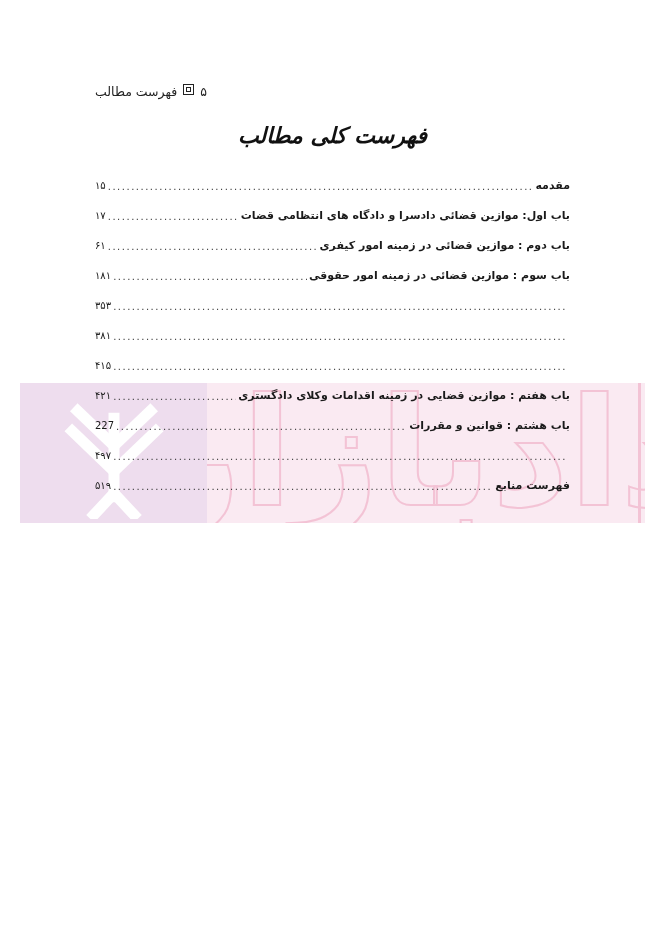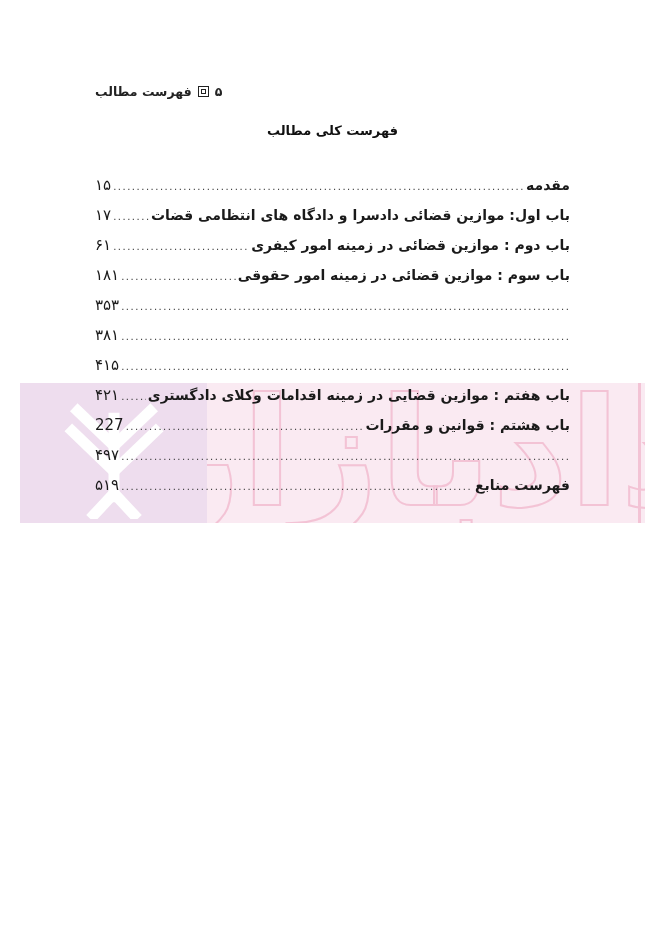--- a/index.html
+++ b/index.html
@@ -67,24 +67,24 @@
     inset: 0;
     z-index: 1;
   }
 
   
   .running-header {
     position: absolute;
     top: 84px;
     left: 95px;
     display: flex;
-    align-items: center;
+    align-items: flex-start;
     gap: 6px;
     font-size: 12.5px;
-    font-weight: 700;
+    font-weight: 400;
     color: #222;
   }
   .running-header .rh-words { direction: rtl; unicode-bidi: isolate; }
   .rh-ornament {
     width: 11px; height: 11px;
     border: 1.6px solid #222;
     box-sizing: border-box;
     display: inline-flex;
     align-items: center;
     justify-content: center;
@@ -95,43 +95,44 @@
     border: 1px solid #222;
   }
 
   
   .page-title {
     position: absolute;
     top: 123px;
     left: 0; right: 0;
     text-align: center;
     direction: rtl;
-    font-size: 13px;
+    font-size: 22px;
     font-weight: 700;
     color: #111;
+    font-style: italic;
   }
 
   
   .toc {
     position: absolute;
     top: 170px;
     left: 95px;
     right: 95px;
     direction: rtl;
   }
   .toc-row {
     display: flex;
     direction: rtl;
     align-items: center;
     height: 30px;
   }
   .toc-label {
     white-space: nowrap;
     font-weight: 700;
-    font-size: 14px;
+    font-size: 11px;
     color: #1a1a1a;
     flex: 0 0 auto;
   }
   .toc-dots {
     flex: 1 1 auto;
     overflow: hidden;
     align-self: flex-end;
     height: 14px;
     margin: 0 2px 6px 2px;
     direction: ltr;
@@ -140,21 +141,21 @@
     content: "..................................................................................................................................................................................................................................";
     font-size: 10px;
     letter-spacing: 1.5px;
     color: #3a3a3a;
     white-space: nowrap;
     line-height: 14px;
     display: block;
   }
   .toc-num {
     flex: 0 0 auto;
-    font-size: 15px;
+    font-size: 10px;
     font-weight: 400;
     color: #1a1a1a;
     white-space: nowrap;
   }
 </style>
 </head>
 <body>
 
 <div class="page">
 

